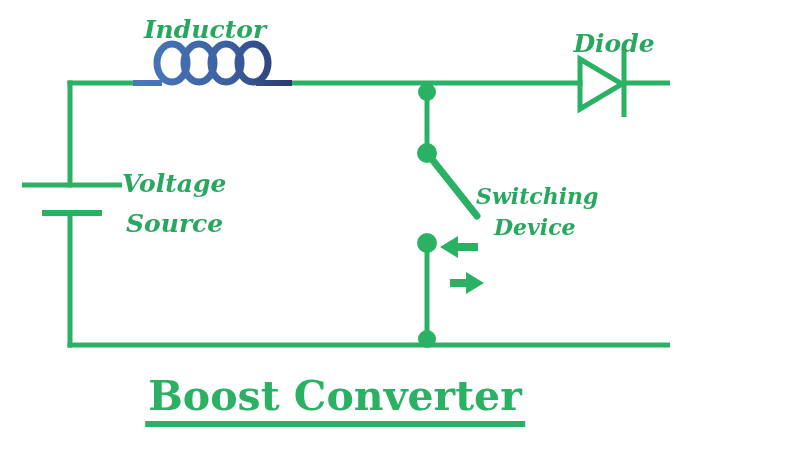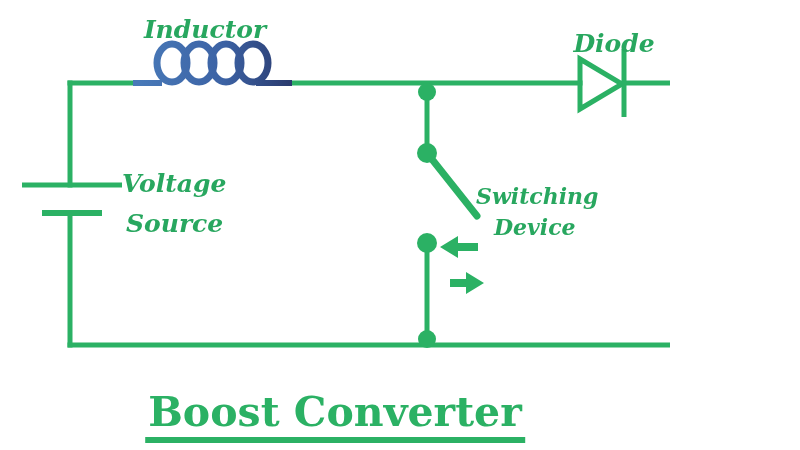--- a/index.html
+++ b/index.html
@@ -29,21 +29,20 @@
     left:50%;
     transform:translateX(-50%);
     color:var(--wire);
     font-family:"DejaVu Serif", serif;
     font-weight:bold;
     font-size:41px;
     line-height:1.1;
     border-bottom:6px solid var(--wire);
     padding:0 3px 2px 3px;
     white-space:nowrap;
-    margin-top:16px;
   }
 </style>
 </head>
 <body>
 
 <div id="stage">
 
   <svg id="circuit-svg" width="800" height="450" viewBox="0 0 800 450" xmlns="http://www.w3.org/2000/svg">
 
     <defs>

